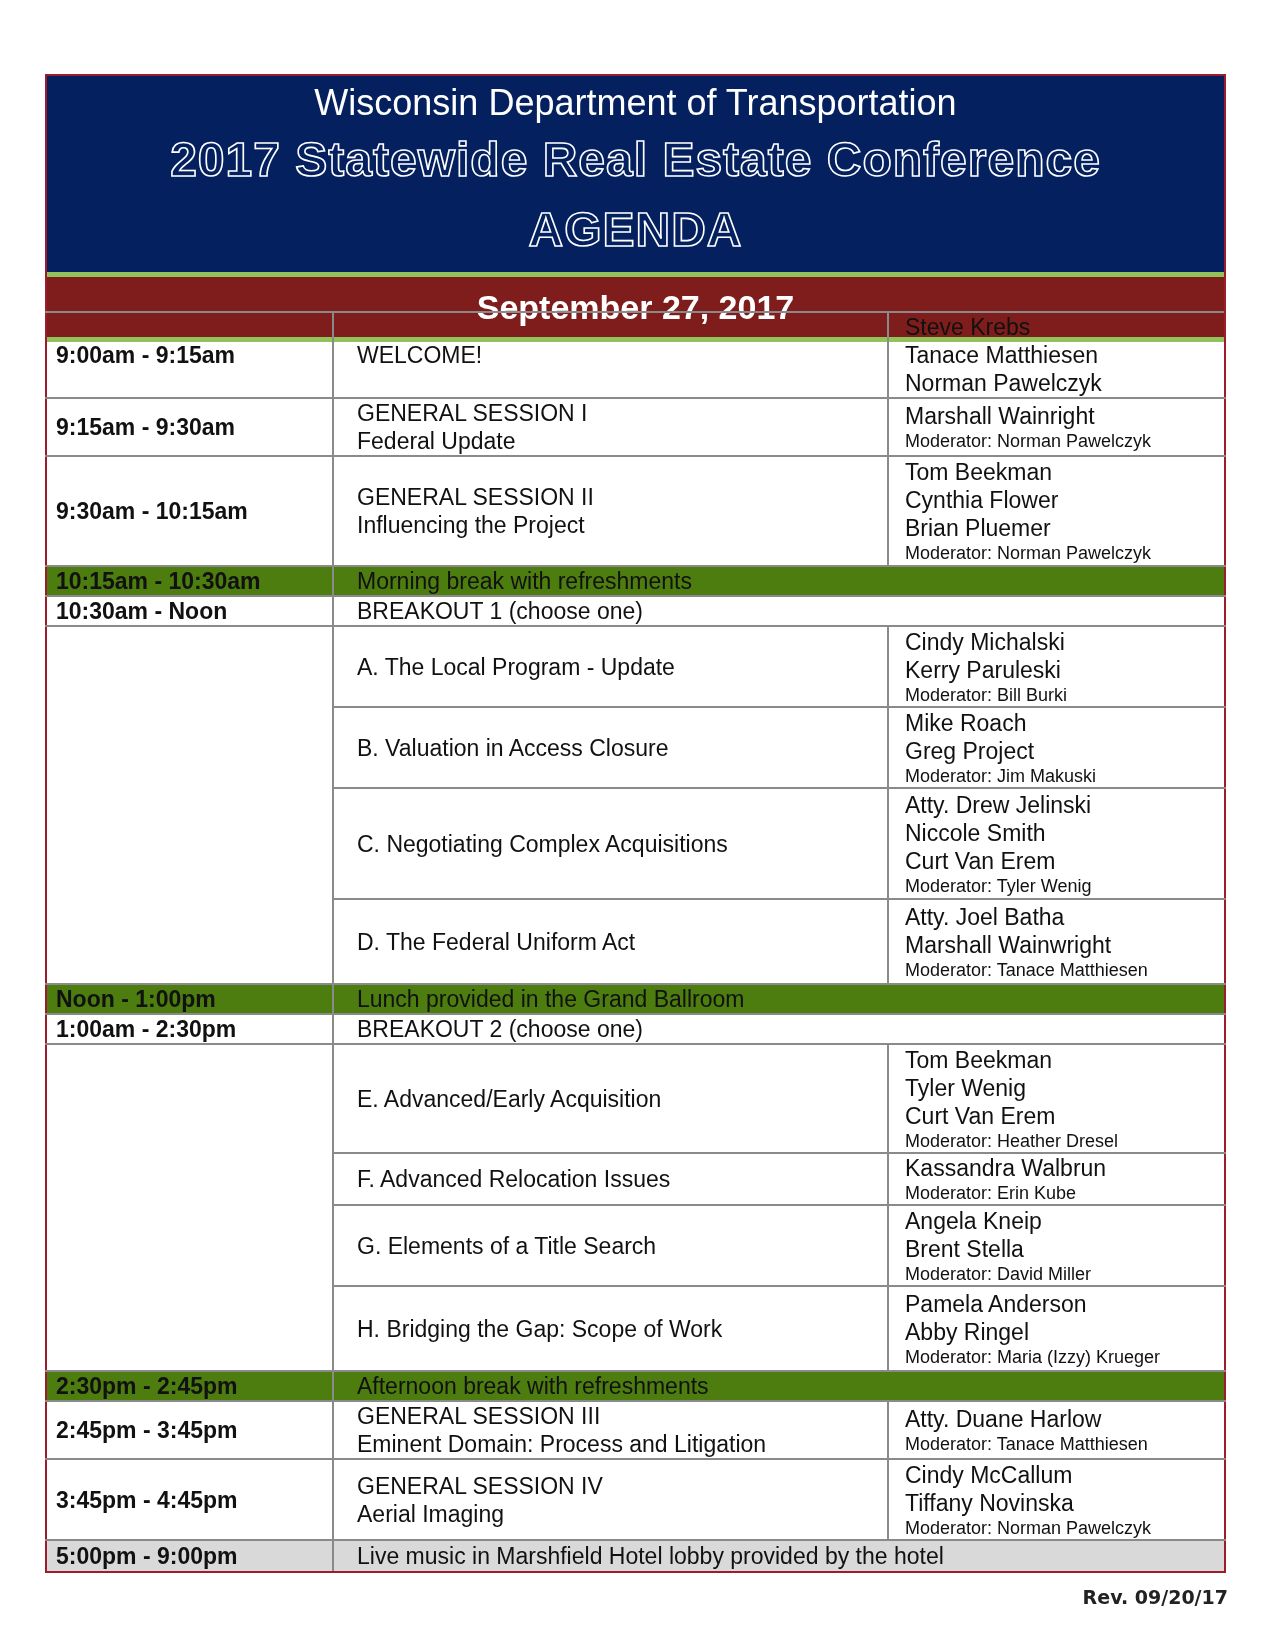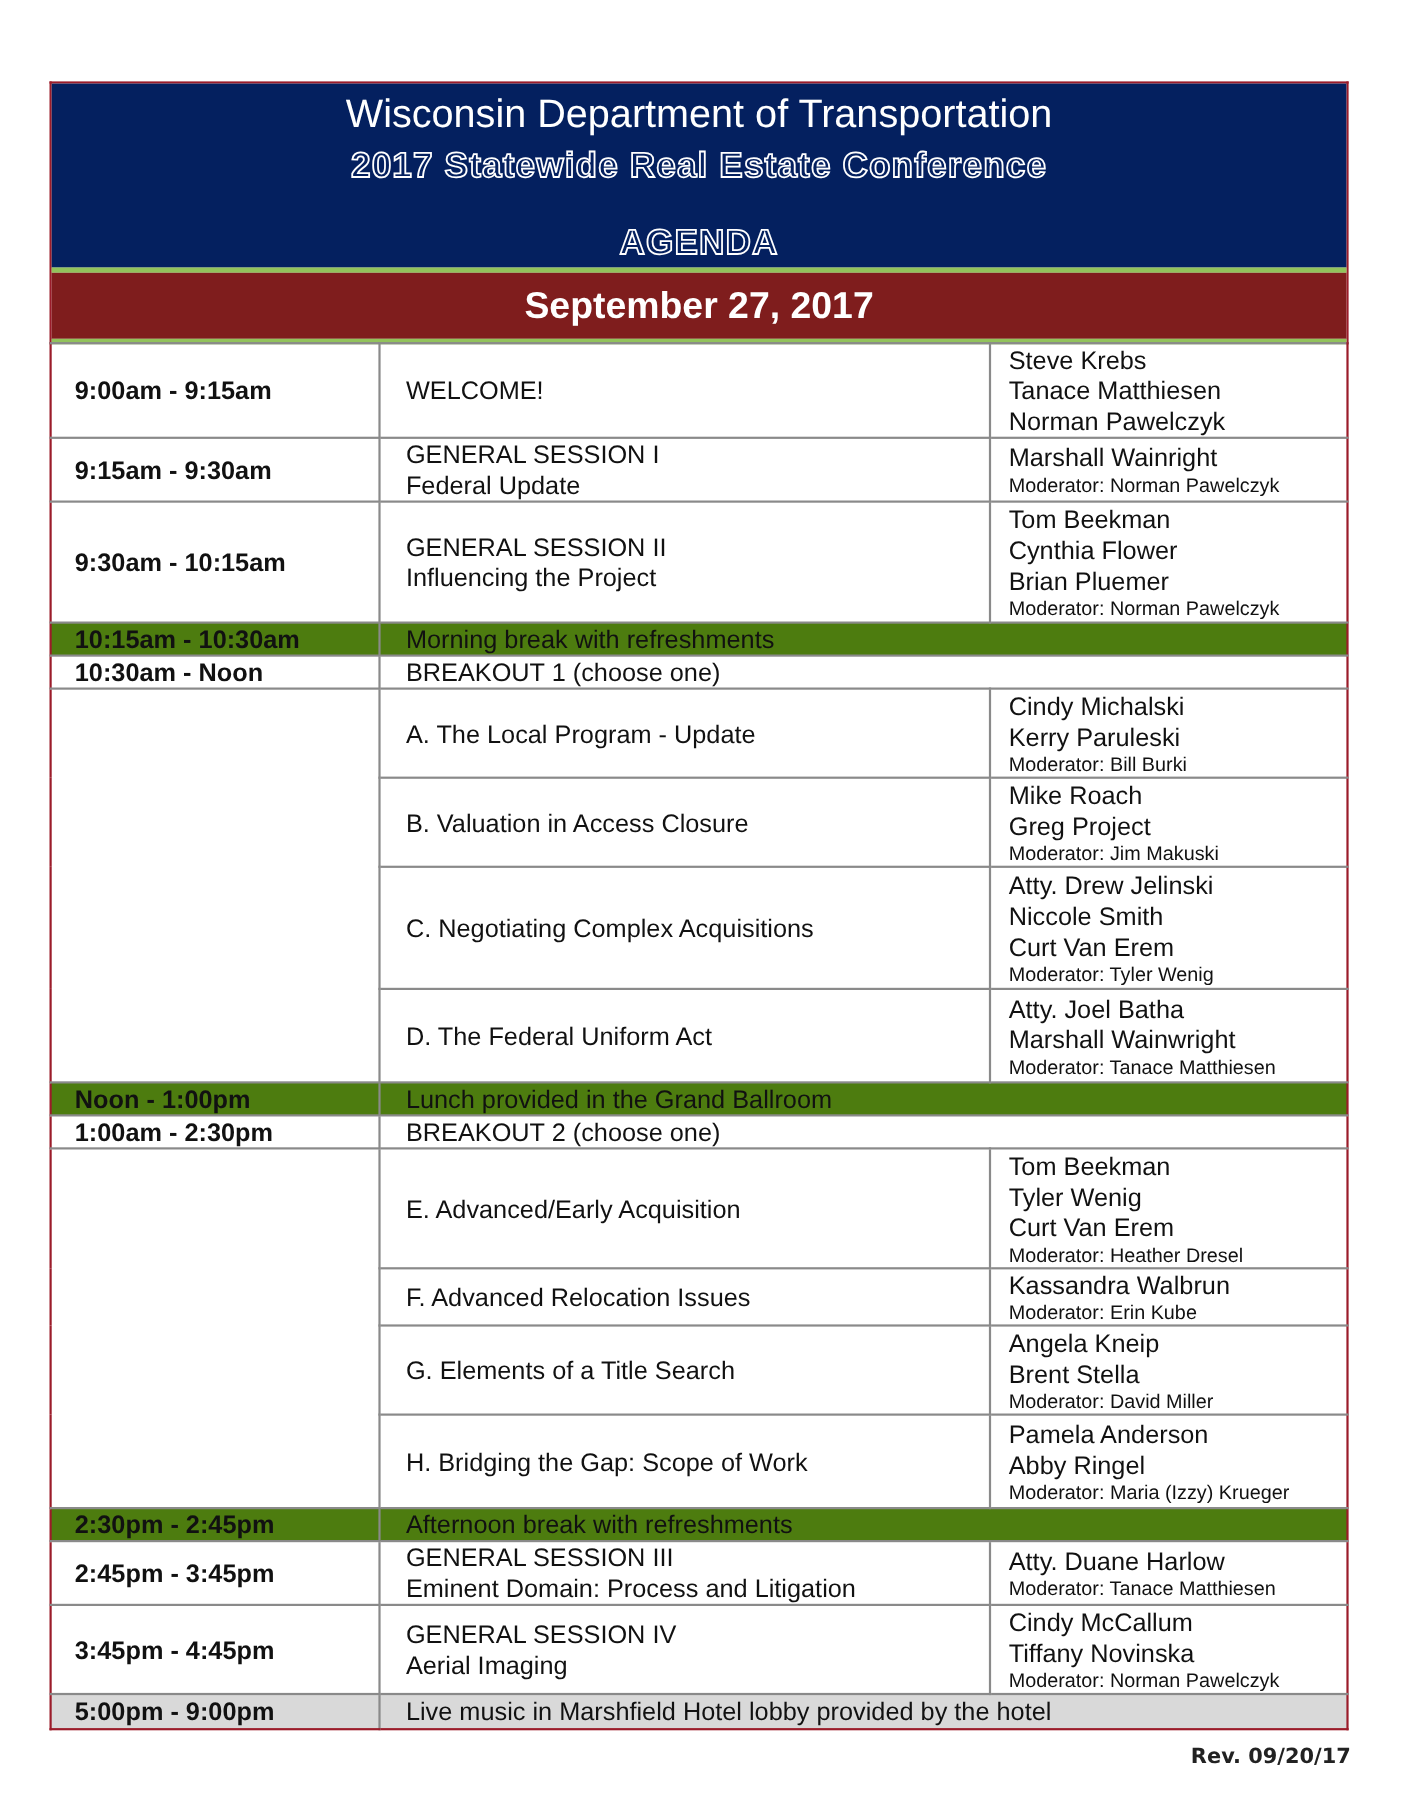--- a/index.html
+++ b/index.html
@@ -1,28 +1,28 @@
 <!DOCTYPE html>
 <html><head>
 <meta charset="utf-8">
 <style>
   html, body { margin:0; padding:0; background:#ffffff; }
   body { width:1275px; height:1650px; position:relative; font-family:"Liberation Sans", sans-serif; color:#111; }
   .frame { position:absolute; left:45px; top:74px; width:1181px; border:2px solid #9b1c2a; border-bottom:none; box-sizing:border-box; }
-  .hdr-blue { background:#04205f; height:167px; text-align:center; color:#fff; position:relative; }
+  .hdr-blue { background:#04205f; height:196px; text-align:center; color:#fff; position:relative; }
   .hdr-line1 { position:absolute; left:0; right:0; top:6px; font-size:36px; }
-  .hdr-line2, .hdr-line3 { position:absolute; left:0; right:0; font-size:32px; font-weight:bold; color:#04205f;
+  .hdr-line2, .hdr-line3 { position:absolute; left:0; right:0; font-size:48px; font-weight:bold; color:#04205f;
     -webkit-text-stroke:1.6px #ffffff; letter-spacing:1px; }
   .hdr-line2 { top:56px; }
   .hdr-line3 { top:126px; }
   .green { background:#92c35b; height:5px; }
   .hdr-red { background:#7f1d1d; height:60px; text-align:center; color:#fff; font-size:34px; font-weight:bold; line-height:60px; }
   table.agenda { position:absolute; left:45px; top:311px; width:1181px; border-collapse:collapse; table-layout:fixed; }
   table.agenda td { border:2px solid #8a8a8a; vertical-align:middle; padding:0; font-size:23px; line-height:28px; }
-  table.agenda td.c1 { width:276px; padding-left:21px; font-weight:bold; border-left:2px solid #9b1c2a; }
+  table.agenda td.c1 { width:276px; padding-left:9px; font-weight:bold; border-left:2px solid #9b1c2a; }
   table.agenda td.c2 { width:530px; padding-left:23px; }
   table.agenda td.c3 { padding-left:16px; border-right:2px solid #9b1c2a; }
   tr.gray td { background:#4d7c0f; }
   tr.live td { background:#d9d9d9; border-top:2px solid #9b1c2a; border-bottom:2px solid #9b1c2a; }
   .mod { font-size:18px; line-height:22px; display:block; }
   .name { display:block; }
   .opt { padding-left:4px; }
   .rev { position:absolute; right:47px; top:1586px; font-size:19px; color:#222; font-family:"DejaVu Sans", sans-serif;font-weight:bold; }
 </style>
 </head>

